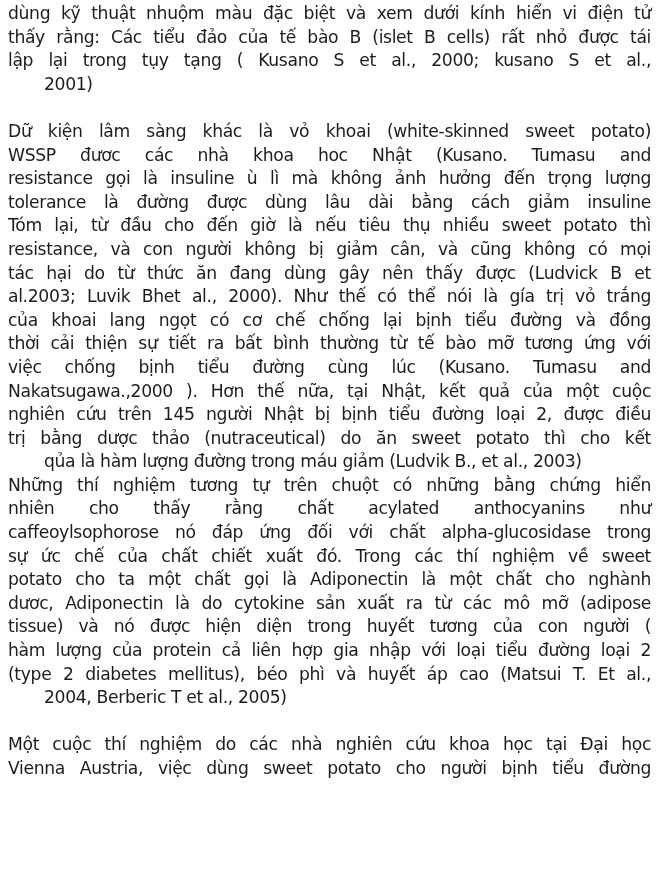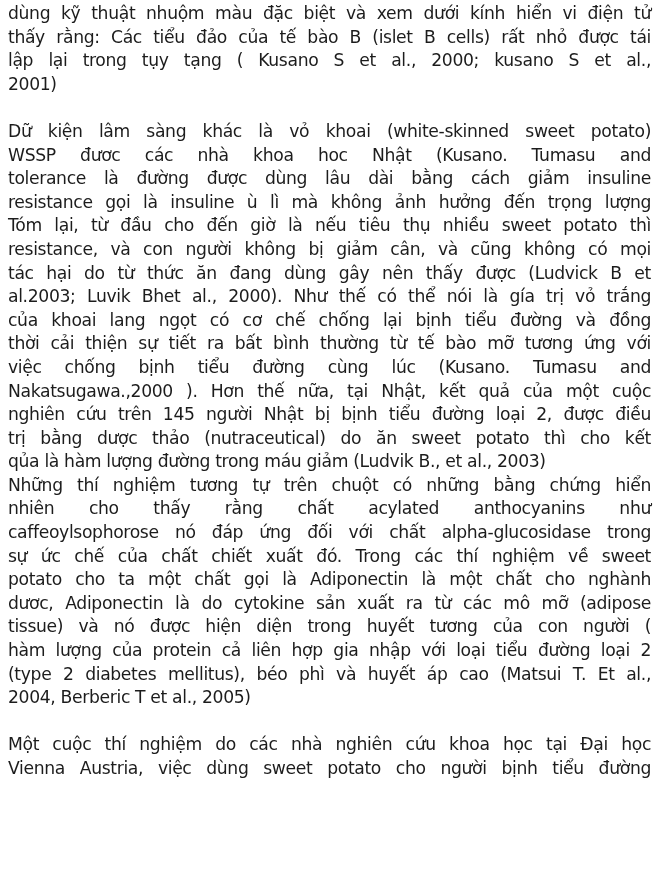--- a/index.html
+++ b/index.html
@@ -9,39 +9,39 @@
       font-family: "DejaVu Sans", sans-serif;
       font-size: 17.2px; color: #1c1c1c;
       letter-spacing: -0.35px;
     }
     .para { margin: 0; }
     .line {
       display: block; height: 23.6px; line-height: 23.6px;
       text-align: justify; text-align-last: justify;
       white-space: nowrap; overflow: visible;
     }
-    .line.last { text-align-last: left; }
+    .line.last { text-align-last: left; margin-left: 36px; }
     .gap { height: 23.6px; }
   </style>
 </head>
 <body>
 
 <div class="page">
   <div class="para">
     <span class="line">dùng kỹ thuật nhuộm màu đặc biệt và xem dưới kính hiển vi điện tử</span>
     <span class="line">thấy rằng: Các tiểu đảo của tế bào B (islet B cells) rất nhỏ được tái</span>
     <span class="line">lập lại trong tụy tạng ( Kusano S et al., 2000; kusano S et al.,</span>
     <span class="line last">2001)</span>
   </div>
   <div class="gap"></div>
   <div class="para">
     <span class="line">Dữ kiện lâm sàng khác là vỏ khoai (white-skinned sweet potato)</span>
     <span class="line">WSSP đươc các nhà khoa hoc Nhật (Kusano. Tumasu and</span>
+    <span class="line">resistance gọi là insuline ù lì mà không ảnh hưởng đến trọng lượng</span>
     <span class="line">tolerance là đường được dùng lâu dài bằng cách giảm insuline</span>
-    <span class="line">resistance gọi là insuline ù lì mà không ảnh hưởng đến trọng lượng</span>
     <span class="line">Tóm lại, từ đầu cho đến giờ là nếu tiêu thụ nhiều sweet potato thì</span>
     <span class="line">resistance, và con người không bị giảm cân, và cũng không có mọi</span>
     <span class="line">tác hại do từ thức ăn đang dùng gây nên thấy được (Ludvick B et</span>
     <span class="line">al.2003; Luvik Bhet al., 2000). Như thế có thể nói là gía trị vỏ trắng</span>
     <span class="line">của khoai lang ngọt có cơ chế chống lại bịnh tiểu đường và đồng</span>
     <span class="line">thời cải thiện sự tiết ra bất bình thường từ tế bào mỡ tương ứng với</span>
     <span class="line">việc chống bịnh tiểu đường cùng lúc (Kusano. Tumasu and</span>
     <span class="line">Nakatsugawa.,2000 ). Hơn thế nữa, tại Nhật, kết quả của một cuộc</span>
     <span class="line">nghiên cứu trên 145 người Nhật bị bịnh tiểu đường loại 2, được điều</span>
     <span class="line">trị bằng dược thảo (nutraceutical) do ăn sweet potato thì cho kết</span>

